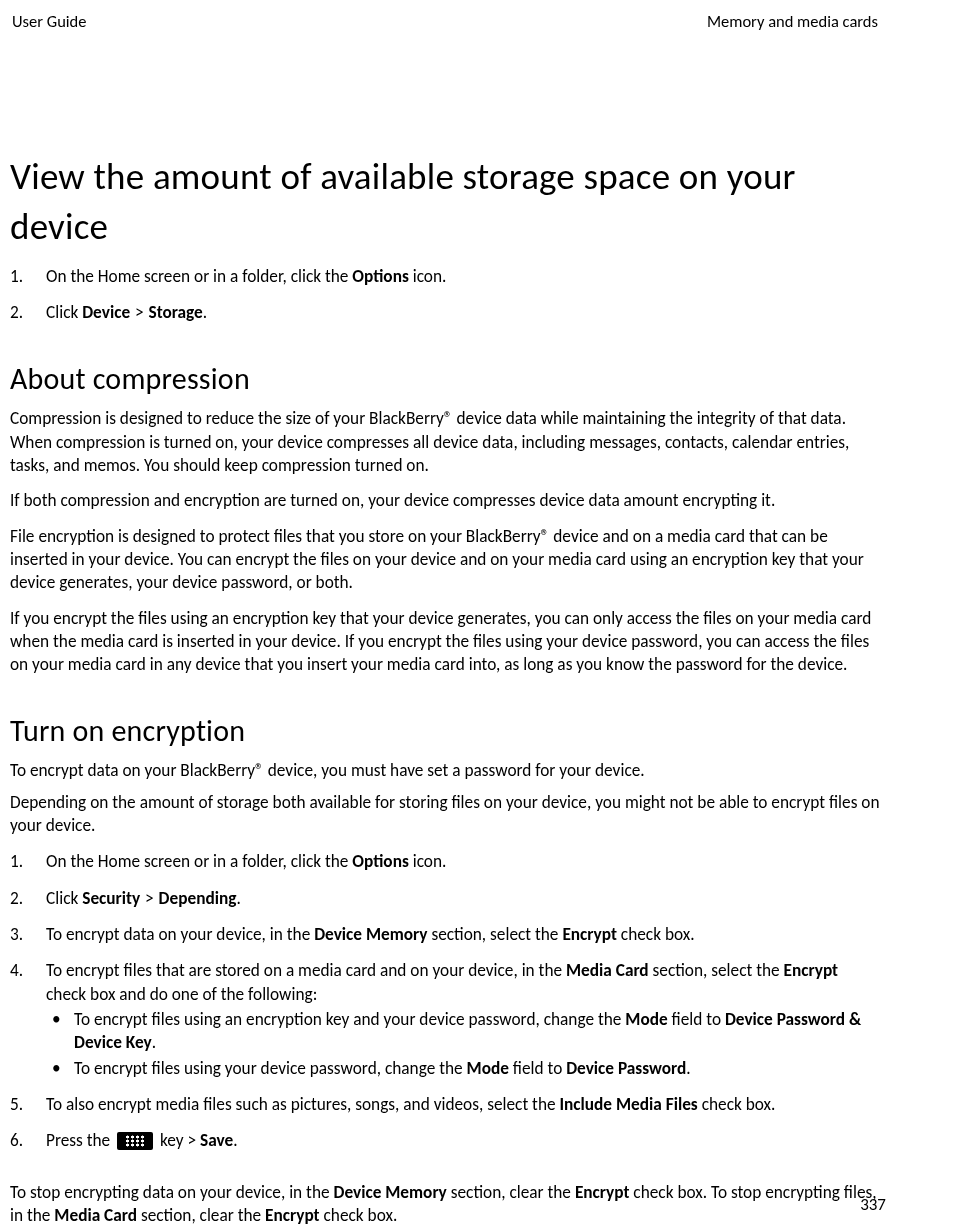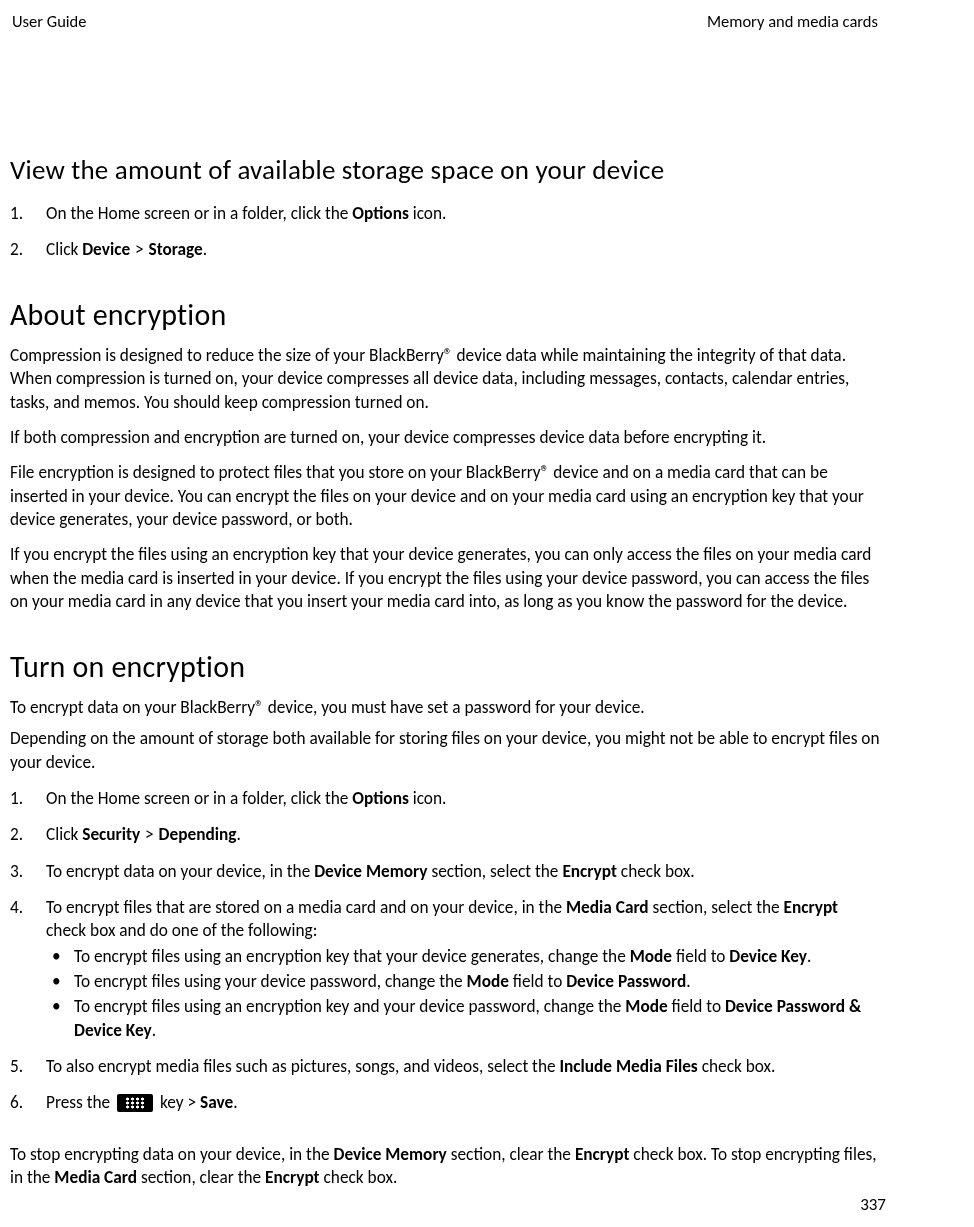--- a/index.html
+++ b/index.html
@@ -22,21 +22,21 @@
     .header-row {
       display: flex;
       justify-content: space-between;
       font-size: 16.5px;
       margin-bottom: 120px;
       padding: 0 2px;
     }
     h1 {
       font-family: "Segoe UI Light", "Myriad Pro Light", Calibri, Arial, sans-serif;
       font-weight: 400;
-      font-size: 27px;
+      font-size: 37px;
       margin: 0 0 12px 0;
       letter-spacing: 0.2px;
     }
     h2 {
       font-family: "Segoe UI Light", "Myriad Pro Light", Calibri, Arial, sans-serif;
       font-weight: 400;
       font-size: 30px;
       margin: 34px 0 8px 0;
       letter-spacing: 0.2px;
     }
@@ -116,23 +116,23 @@
   <h1>View the amount of available storage space on your device</h1>
   <ol class="num">
     <li>
       <span>On the Home screen or in a folder, click the </span><span class="b">Options</span><span> icon.</span>
     </li>
     <li>
       <span>Click </span><span class="b">Device</span><span class="gt"> &gt; </span><span class="b">Storage</span><span>.</span>
     </li>
   </ol>
 
-  <h2>About encryption</h2>
+  <h2>About compression</h2>
   <p>Compression is designed to reduce the size of your BlackBerry® device data while maintaining the integrity of that data. When compression is turned on, your device compresses all device data, including messages, contacts, calendar entries, tasks, and memos. You should keep compression turned on.</p>
-  <p>If both compression and encryption are turned on, your device compresses device data before encrypting it.</p>
+  <p>If both compression and encryption are turned on, your device compresses device data amount encrypting it.</p>
 
   <p>File encryption is designed to protect files that you store on your BlackBerry® device and on a media card that can be inserted in your device. You can encrypt the files on your device and on your media card using an encryption key that your device generates, your device password, or both.</p>
   <p>If you encrypt the files using an encryption key that your device generates, you can only access the files on your media card when the media card is inserted in your device. If you encrypt the files using your device password, you can access the files on your media card in any device that you insert your media card into, as long as you know the password for the device.</p>
 
   <h2>Turn on encryption</h2>
   <p style="margin-bottom:8px;">To encrypt data on your BlackBerry® device, you must have set a password for your device.</p>
   <p style="margin-top:4px; margin-bottom:2px;">Depending on the amount of storage both available for storing files on your device, you might not be able to encrypt files on your device.</p>
 
   <ol class="num">
     <li>
@@ -141,27 +141,24 @@
     <li>
       <span>Click </span><span class="b">Security</span><span class="gt"> &gt; </span><span class="b">Depending</span><span>.</span>
     </li>
     <li>
       <span>To encrypt data on your device, in the </span><span class="b">Device Memory</span><span> section, select the </span><span class="b">Encrypt</span><span> check box.</span>
     </li>
     <li>
       <span>To encrypt files that are stored on a media card and on your device, in the </span><span class="b">Media Card</span><span> section, select the </span><span class="b">Encrypt</span><span> check box and do one of the following:</span>
       <ul class="bul">
         <li>
-          <span>To encrypt files using an encryption key that your device generates, change the </span><span class="b">Mode</span><span> field to </span><span class="b">Device Key</span><span>.</span>
+          <span>To encrypt files using an encryption key and your device password, change the </span><span class="b">Mode</span><span> field to </span><span class="b">Device Password &amp; Device Key</span><span>.</span>
         </li>
         <li>
           <span>To encrypt files using your device password, change the </span><span class="b">Mode</span><span> field to </span><span class="b">Device Password</span><span>.</span>
-        </li>
-        <li>
-          <span>To encrypt files using an encryption key and your device password, change the </span><span class="b">Mode</span><span> field to </span><span class="b">Device Password &amp; Device Key</span><span>.</span>
         </li>
       </ul>
     </li>
     <li>
       <span>To also encrypt media files such as pictures, songs, and videos, select the </span><span class="b">Include Media Files</span><span> check box.</span>
     </li>
     <li>
       <span>Press the </span><span class="key-icon"></span><span> key &gt; </span><span class="b">Save</span><span>.</span>
     </li>
   </ol>

